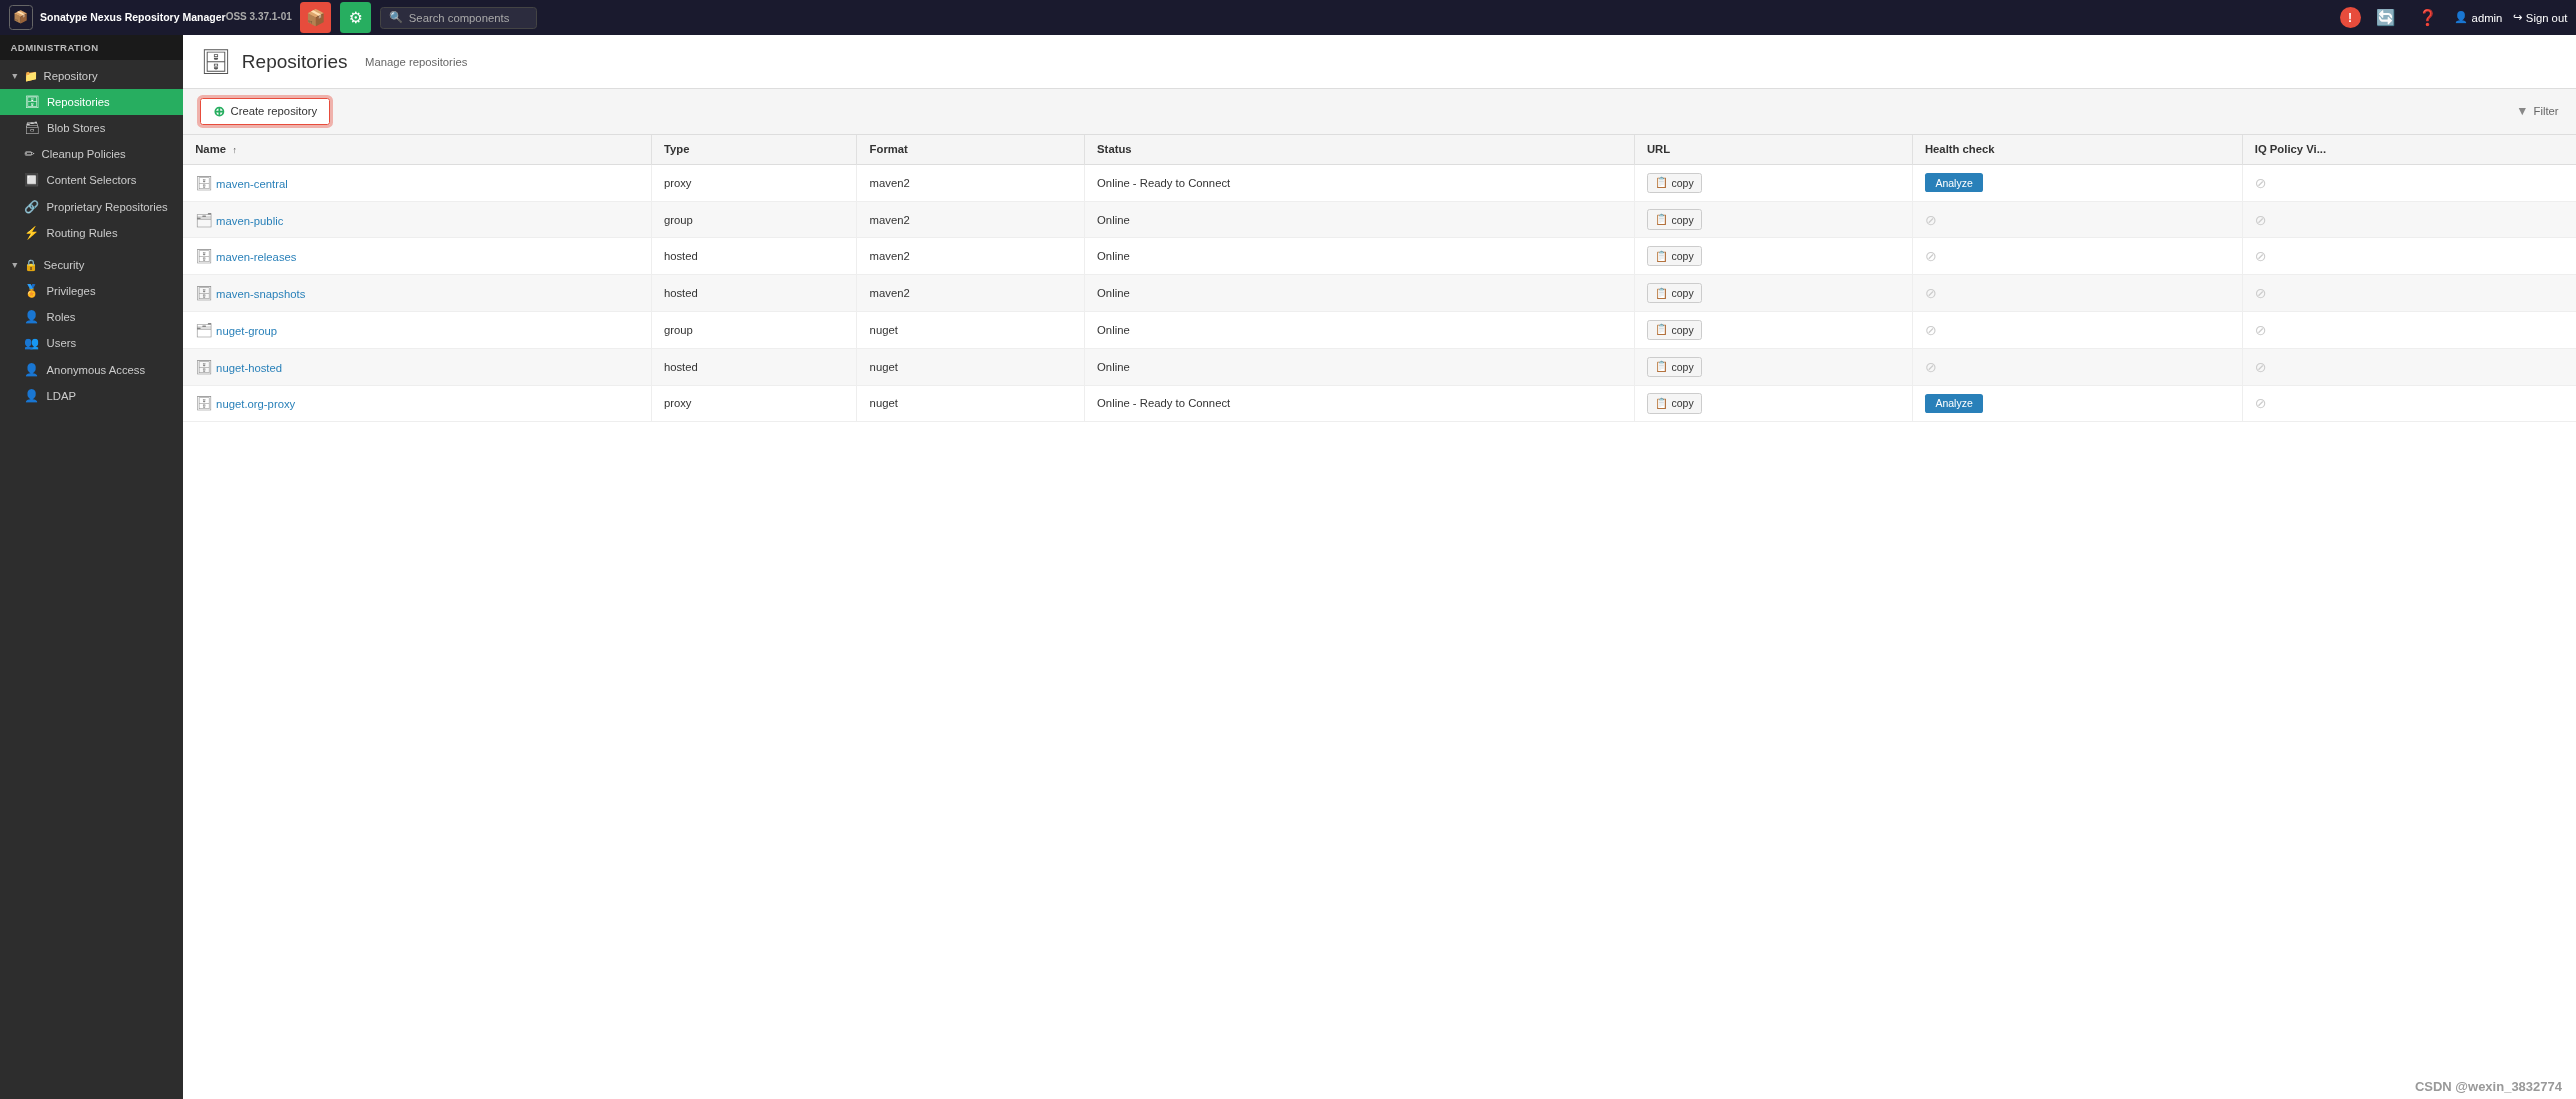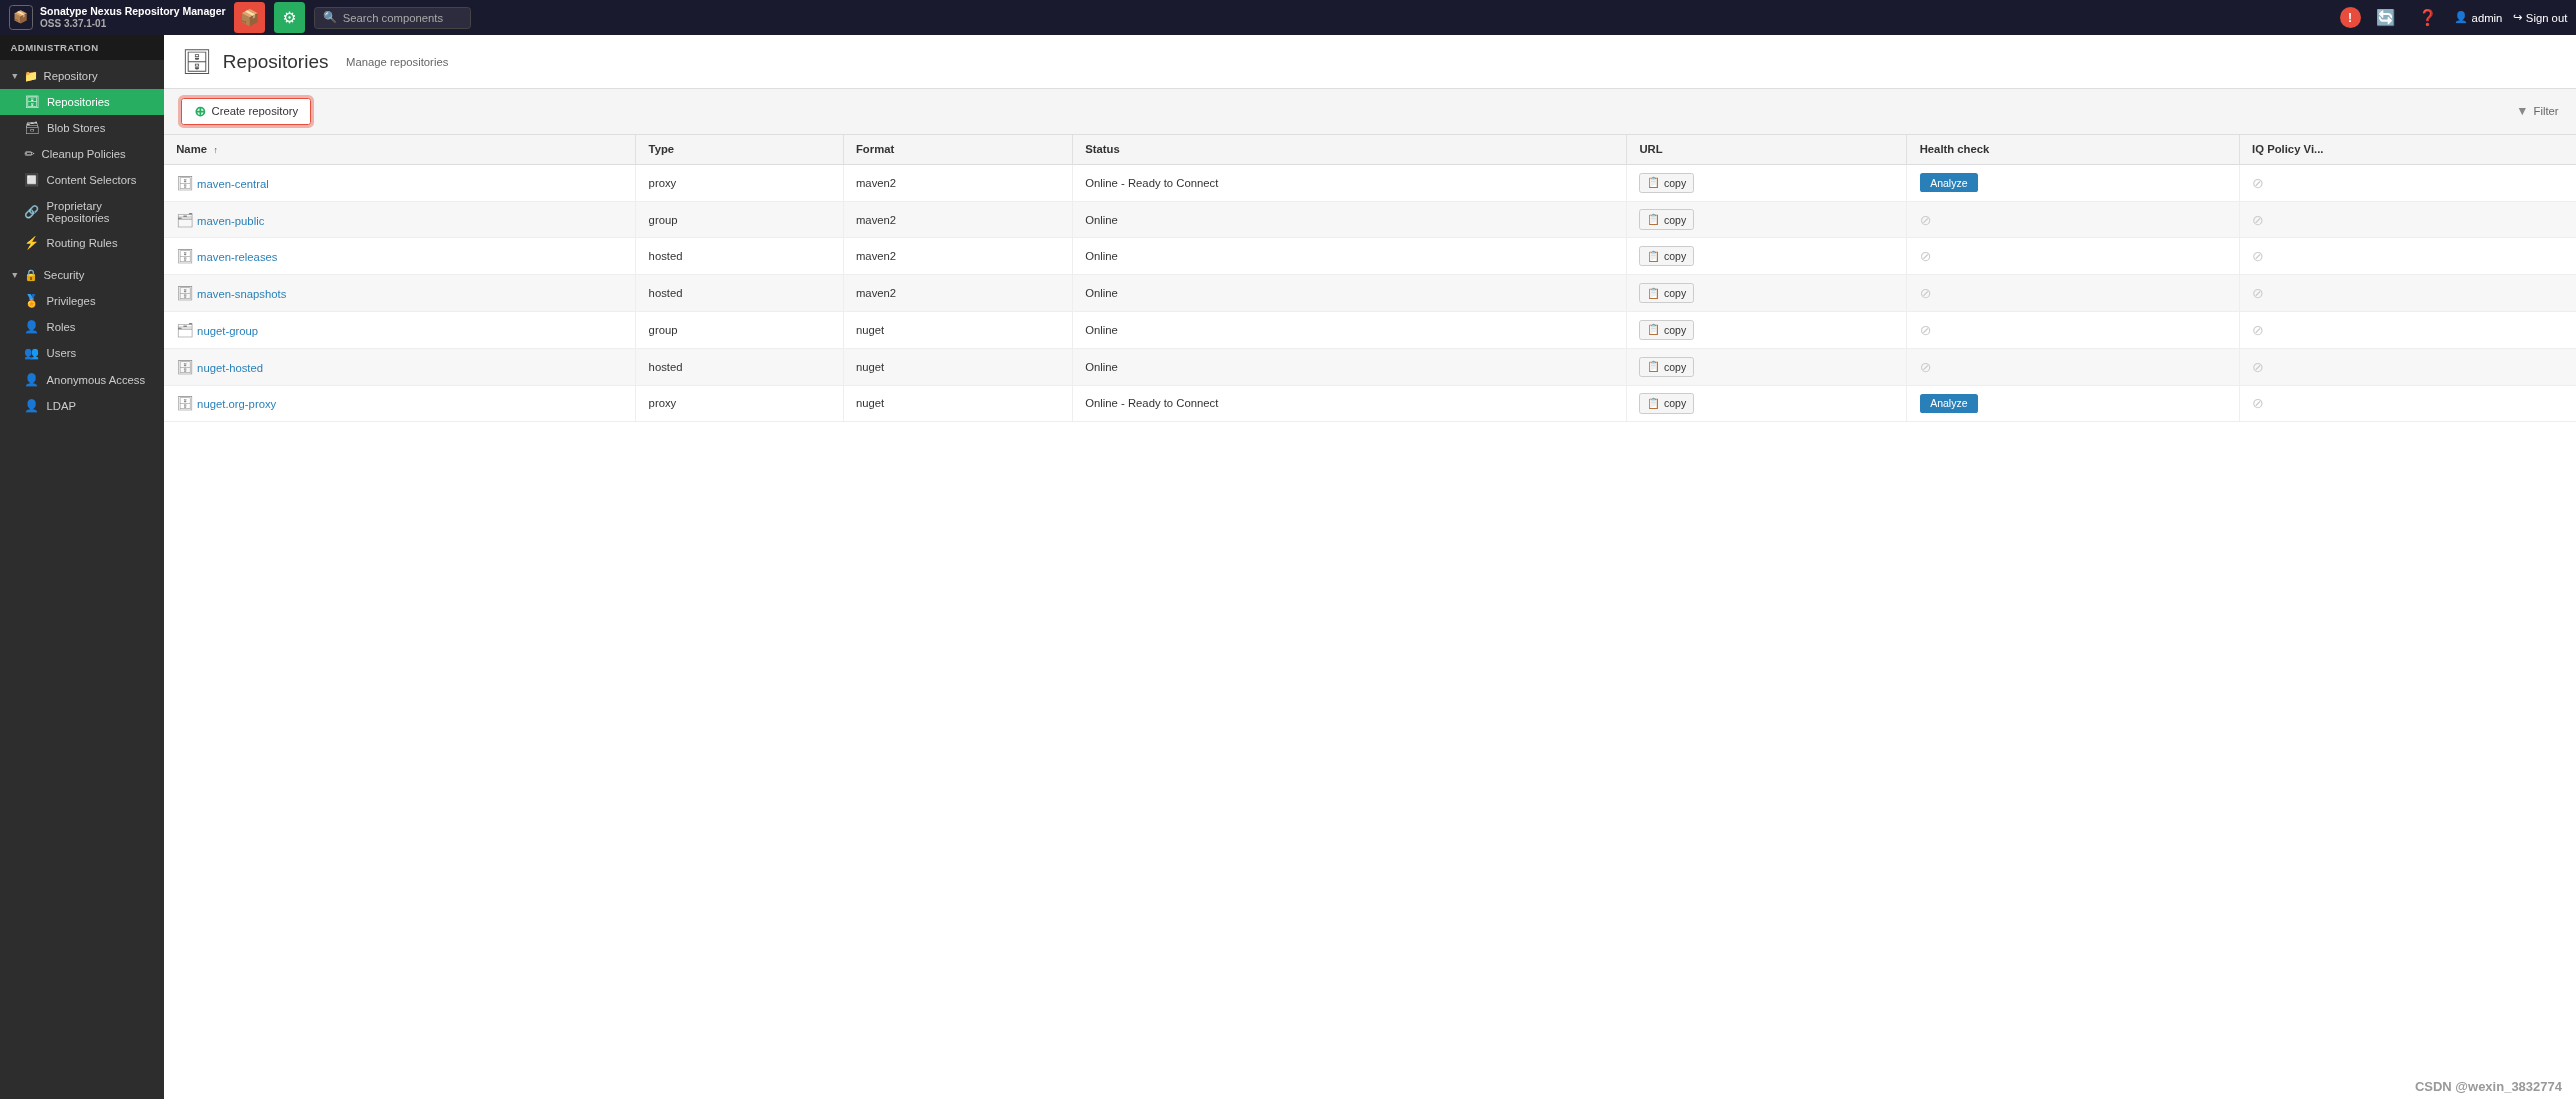--- a/index.html
+++ b/index.html
@@ -28,21 +28,21 @@
       width: 24.4px;
       height: 24.4px;
       background: #1a1a2e;
       border: 1.7px solid #666;
       border-radius: 3.5px;
       display: flex;
       align-items: center;
       justify-content: center;
       font-size: 12.2px;
     }
-    .brand-text { display: flex; flex-direction: column; line-height: 1.2; }
+    .brand-text { display: flex; line-height: 1.2; }
     .brand-title { font-size: 10.5px; font-weight: bold; }
     .brand-version { font-size: 10px; color: #aaa; }
 
     .nav-icon-btn {
       width: 31px;
       height: 31px;
       border-radius: 3.5px;
       border: none;
       cursor: pointer;
       display: flex;
@@ -114,21 +114,21 @@
     }
 
     
     .app-layout {
       display: flex;
       height: calc(100vh - 35px);
     }
 
     
     .sidebar {
-      width: 164px;
+      width: 183px;
       background: #2d2d2d;
       color: #ccc;
       overflow-y: auto;
       flex-shrink: 0;
     }
     .sidebar-section-header {
       background: #1a1a1a;
       color: #bbb;
       font-size: 9.6px;
       font-weight: bold;

